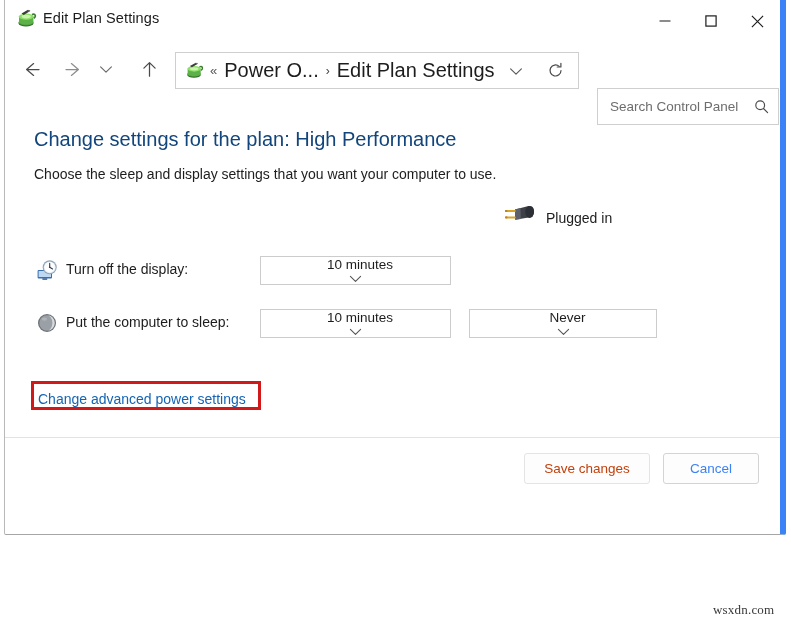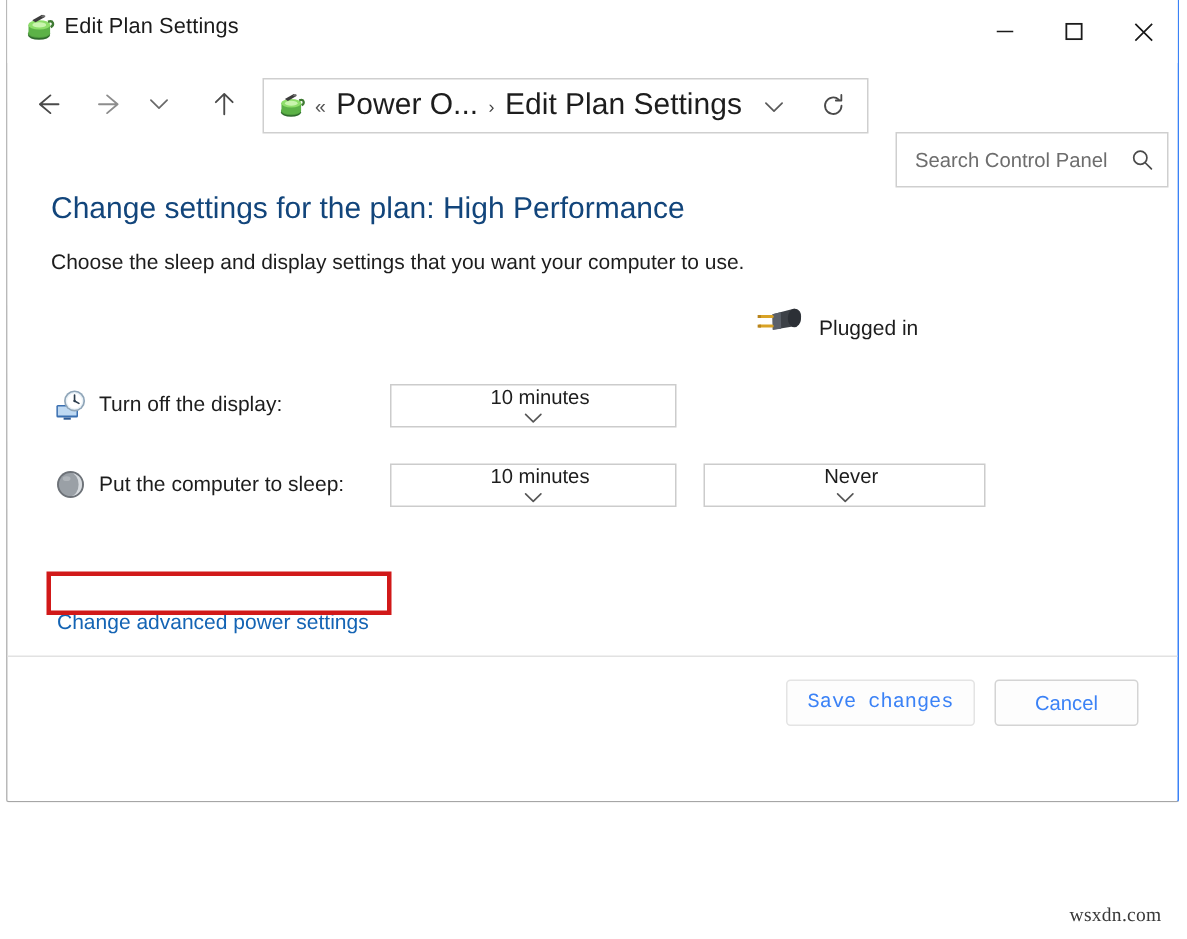--- a/index.html
+++ b/index.html
@@ -21,21 +21,21 @@
 
   
   .window {
     position: absolute;
     left: 4px;
     top: 0px;
     width: 782px;
     height: 535px;
     background: #ffffff;
     border-left: 1px solid #b9b9b9;
-    border-right: 1px solid #3b82f6;
+    border-right: 6px solid #3b82f6;
     border-bottom: 1px solid #a6a6a6;
     box-sizing: border-box;
     border-radius: 0 0 2px 2px;
   }
 
   
   .titlebar {
     position: absolute;
     left: 0; top: 0;
     width: 100%;
@@ -285,21 +285,20 @@
     flex: 0 0 auto;
   }
   .combo.c-battery { left: 255px; width: 191px; }
   .combo.c-plugged { left: 464px; width: 188px; }
 
   
   .adv-link-wrap {
     position: absolute;
     left: 33px;
     top: 292px;
-    margin-top: 16px;
   }
   .adv-link {
     font-size: 14px;
     color: #1464b4;
     text-decoration: none;
     white-space: nowrap;
     cursor: pointer;
   }
 
   .annot-box {
@@ -331,24 +330,23 @@
     background: #fdfdfd;
     box-sizing: border-box;
     display: flex;
     align-items: center;
     justify-content: center;
     font-size: 13.5px;
     color: #3b82f6;
     cursor: default;
   }
   .btn.disabled {
-    color: #3b82f6;
+    color: #c2410c;
     background: #fdfdfd;
     border-color: #e4e4e4;
-    font-family: Liberation Mono, monospace;
   }
   .btn-save   { left: 519px; width: 126px; }
   .btn-cancel { left: 658px; width: 96px; }
 
   
   .watermark {
     position: absolute;
     left: 713px;
     top: 602px;
     font-size: 13px;

